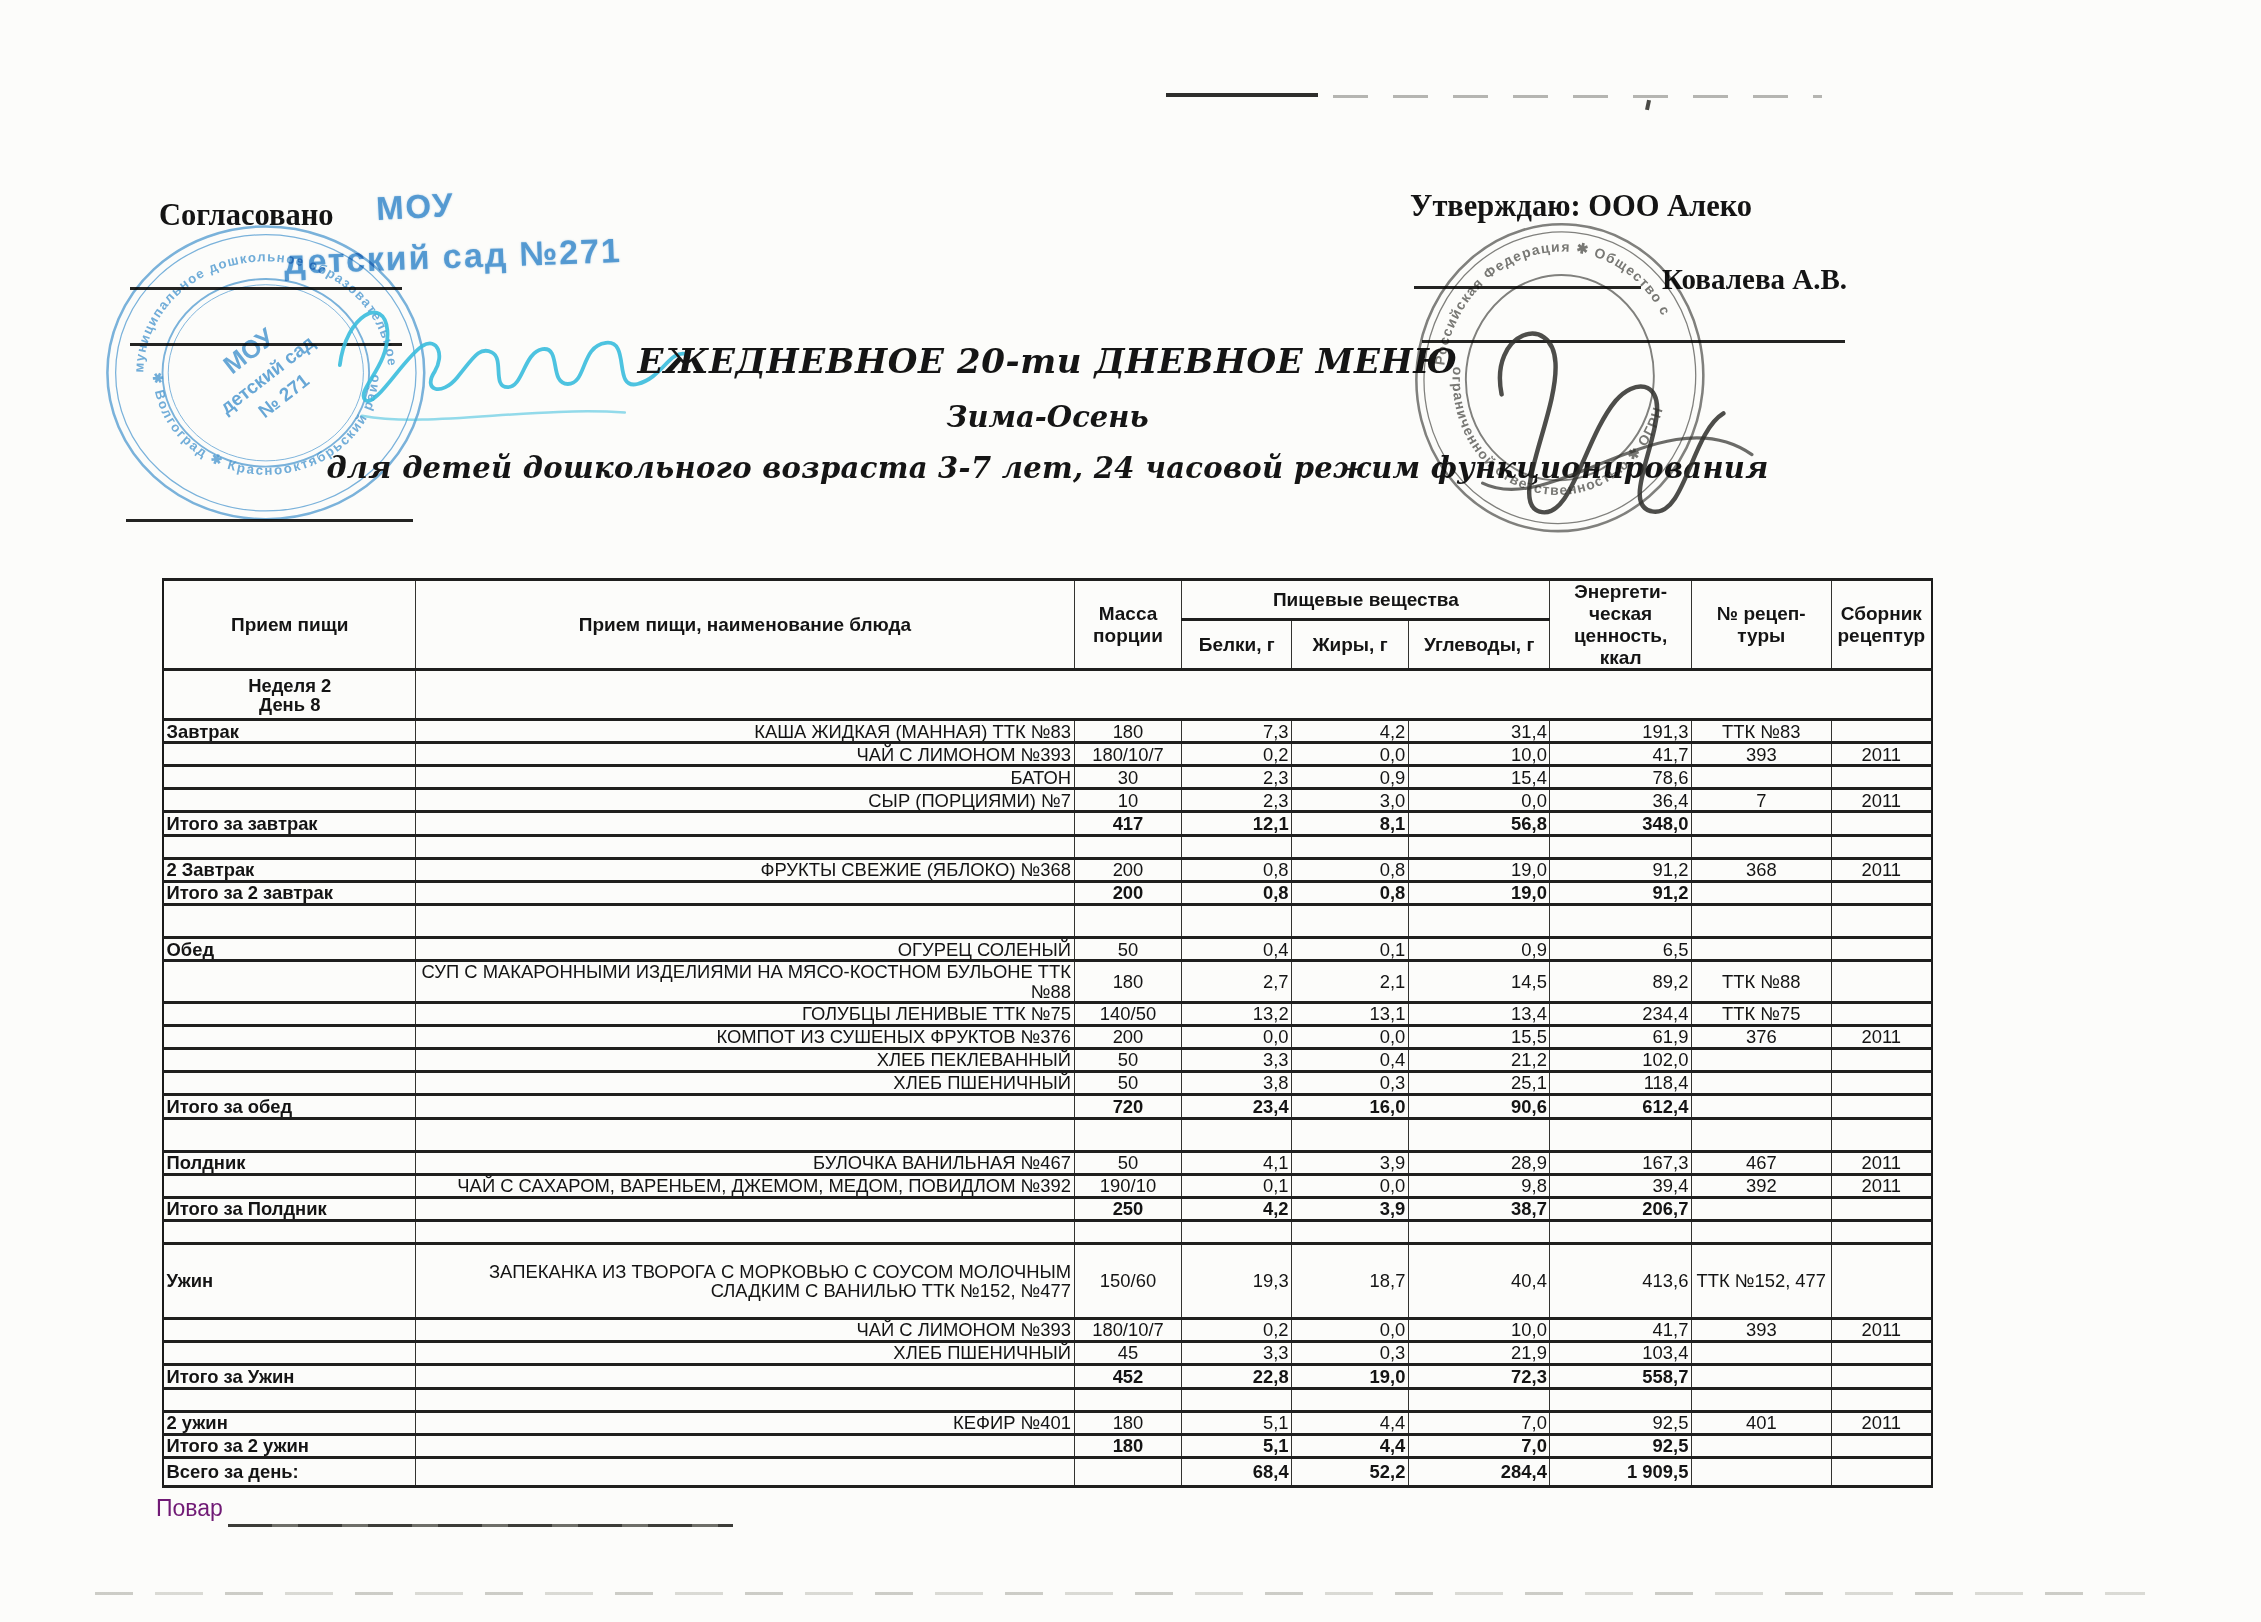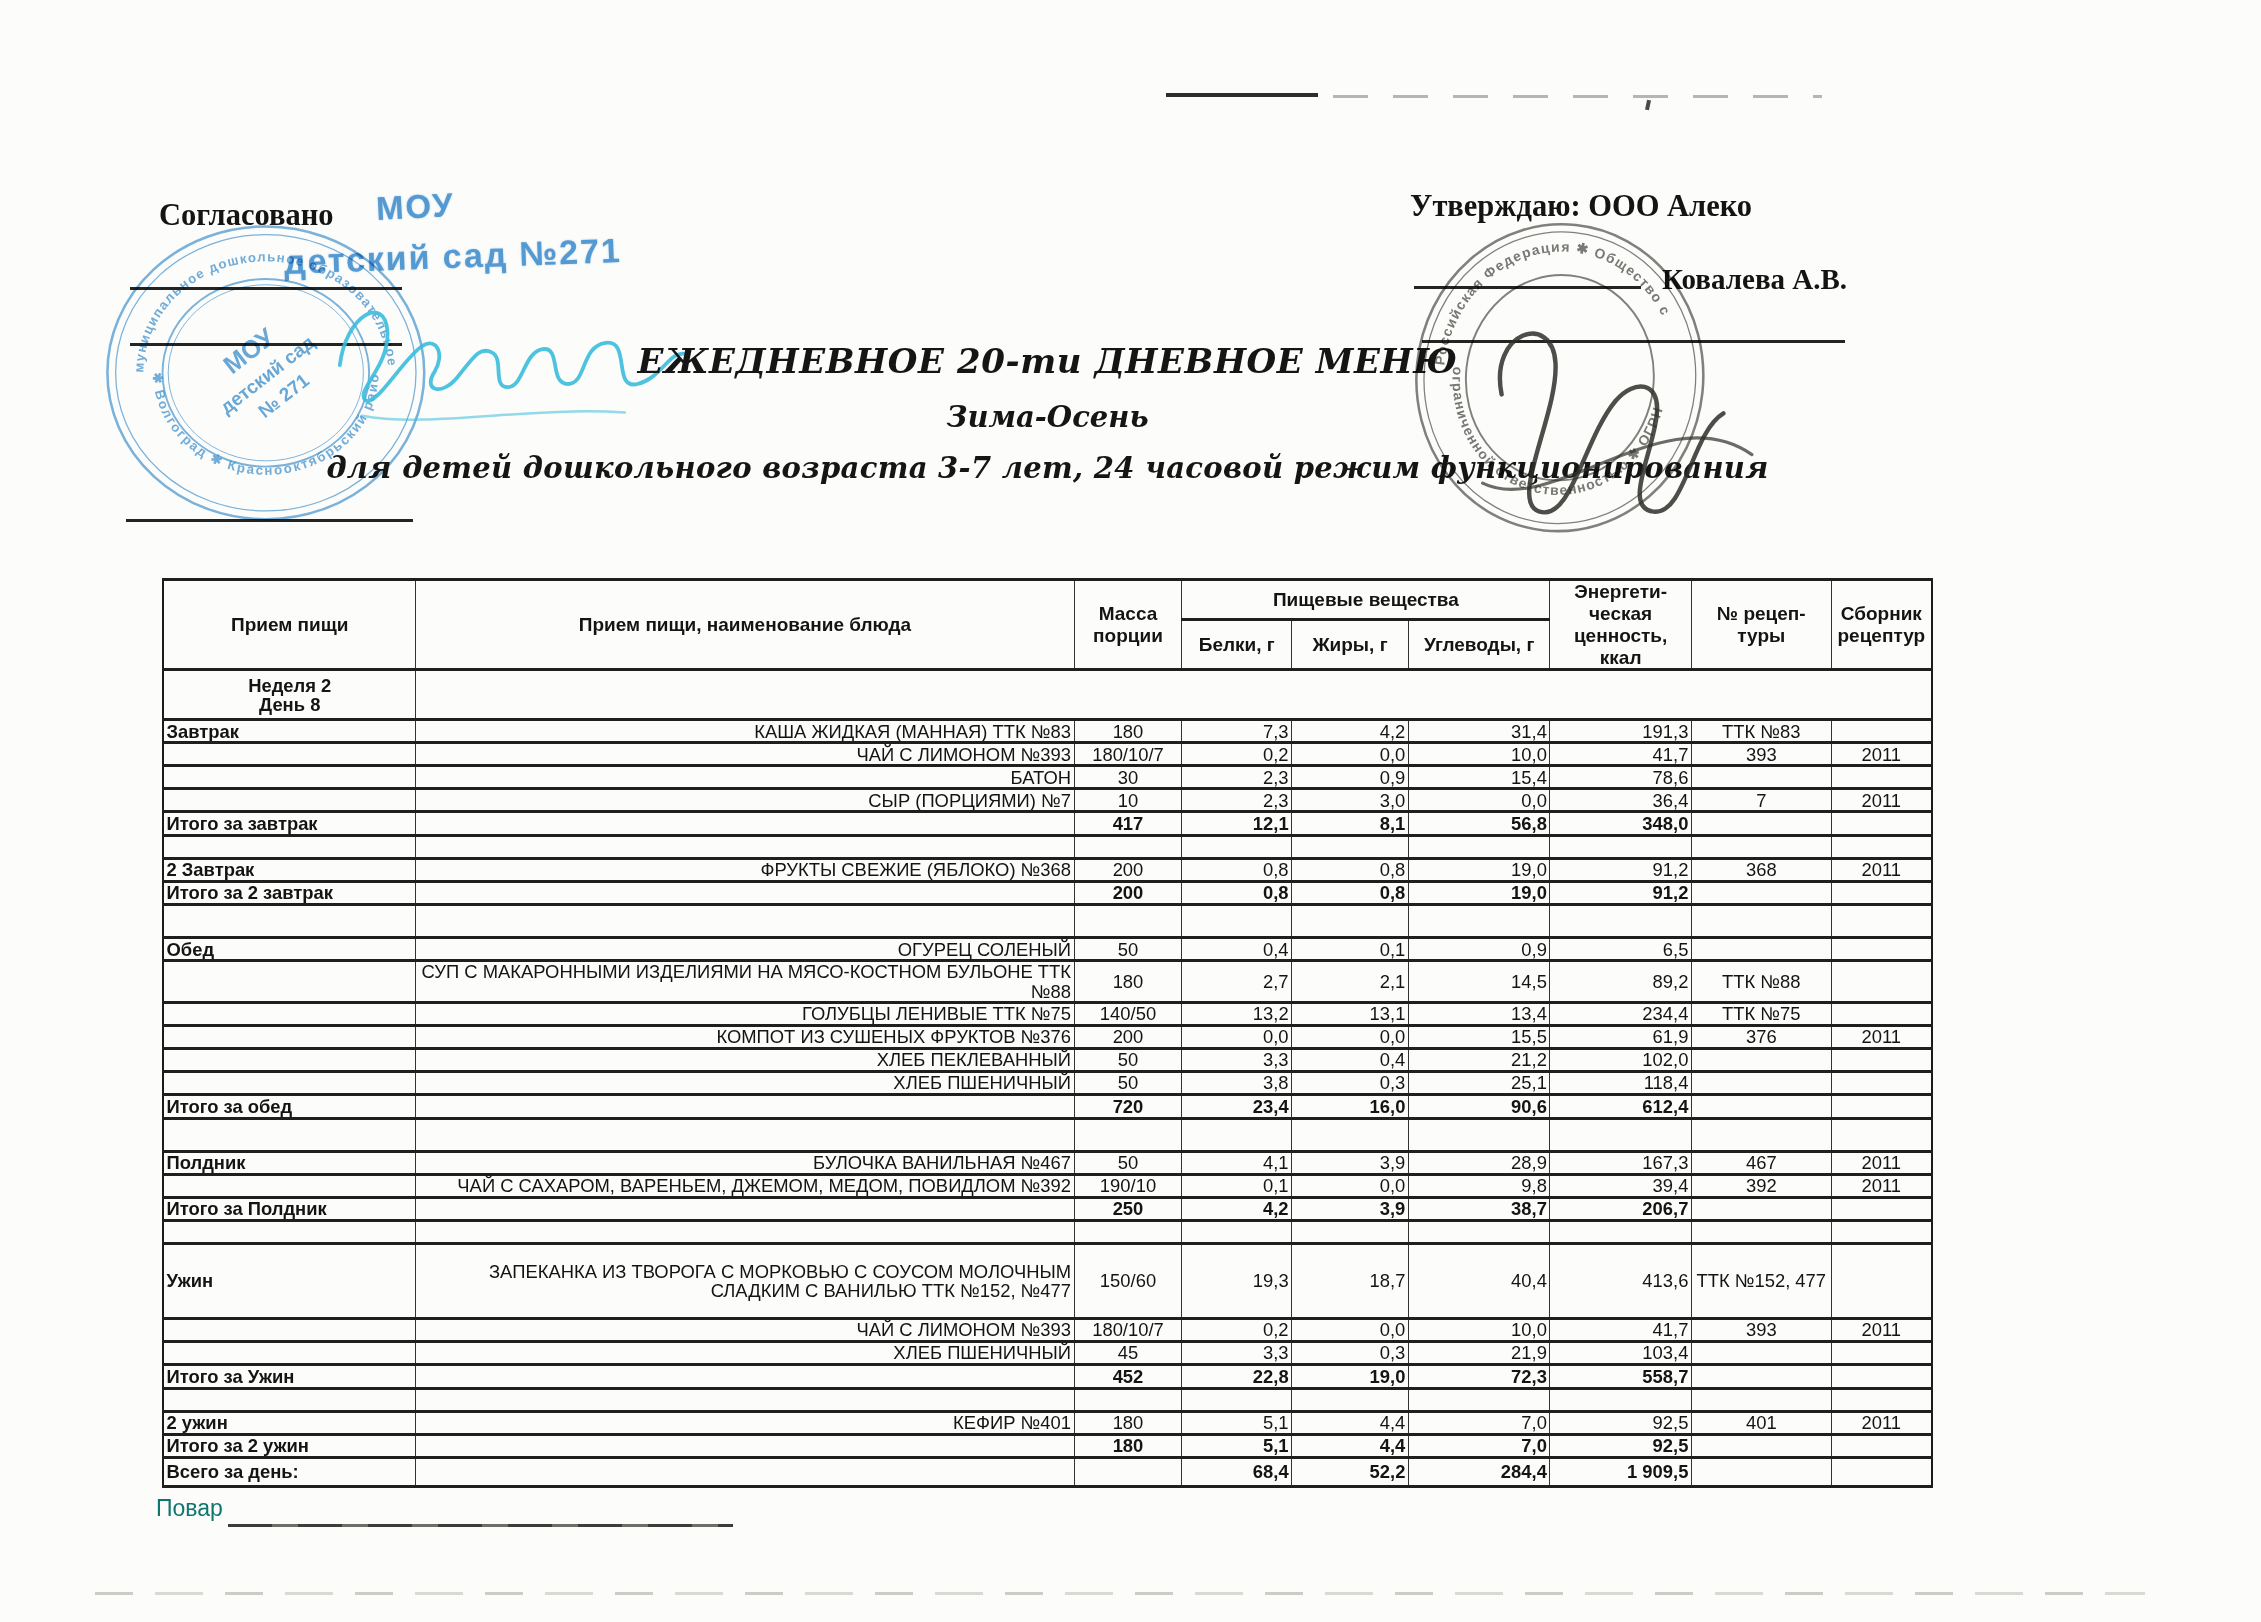--- a/index.html
+++ b/index.html
@@ -65,21 +65,21 @@
   .row-spacer.size-tall{height:33px;}
   .menu-table td{font-size:18.4px;line-height:1.05;}
   .c-meal{font-weight:bold;text-align:left;padding-left:5.1px;font-size:19.7px;}
   .c-section{text-align:center;white-space:pre-line;font-size:20.3px;line-height:1.45;margin-top:40px;}
   .c-dish{text-align:right;padding-left:6.3px;font-size:18px;}
   .c-mass{text-align:center;}
   .c-num{text-align:right;padding-right:6.3px;}
   .c-recipe,.c-book{text-align:center;}
   .row-total td,.row-grand td{font-weight:bold;}
   
-  .cook-label{position:absolute;left:156px;top:1495px;font-size:23px;color:#0f766e;}
+  .cook-label{position:absolute;left:156px;top:1495px;font-size:23px;color:#701a75;}
   .cook-line{position:absolute;left:228px;top:1524px;width:505px;height:2.5px;
     background:repeating-linear-gradient(90deg,#3c3c38 0 44px,#6e6e68 44px 70px);}
 </style>
 </head>
 <body>
 
 <div class="page">
 
   <div class="artifact-top-dash"></div>
   <div class="artifact-top-dots"></div>

